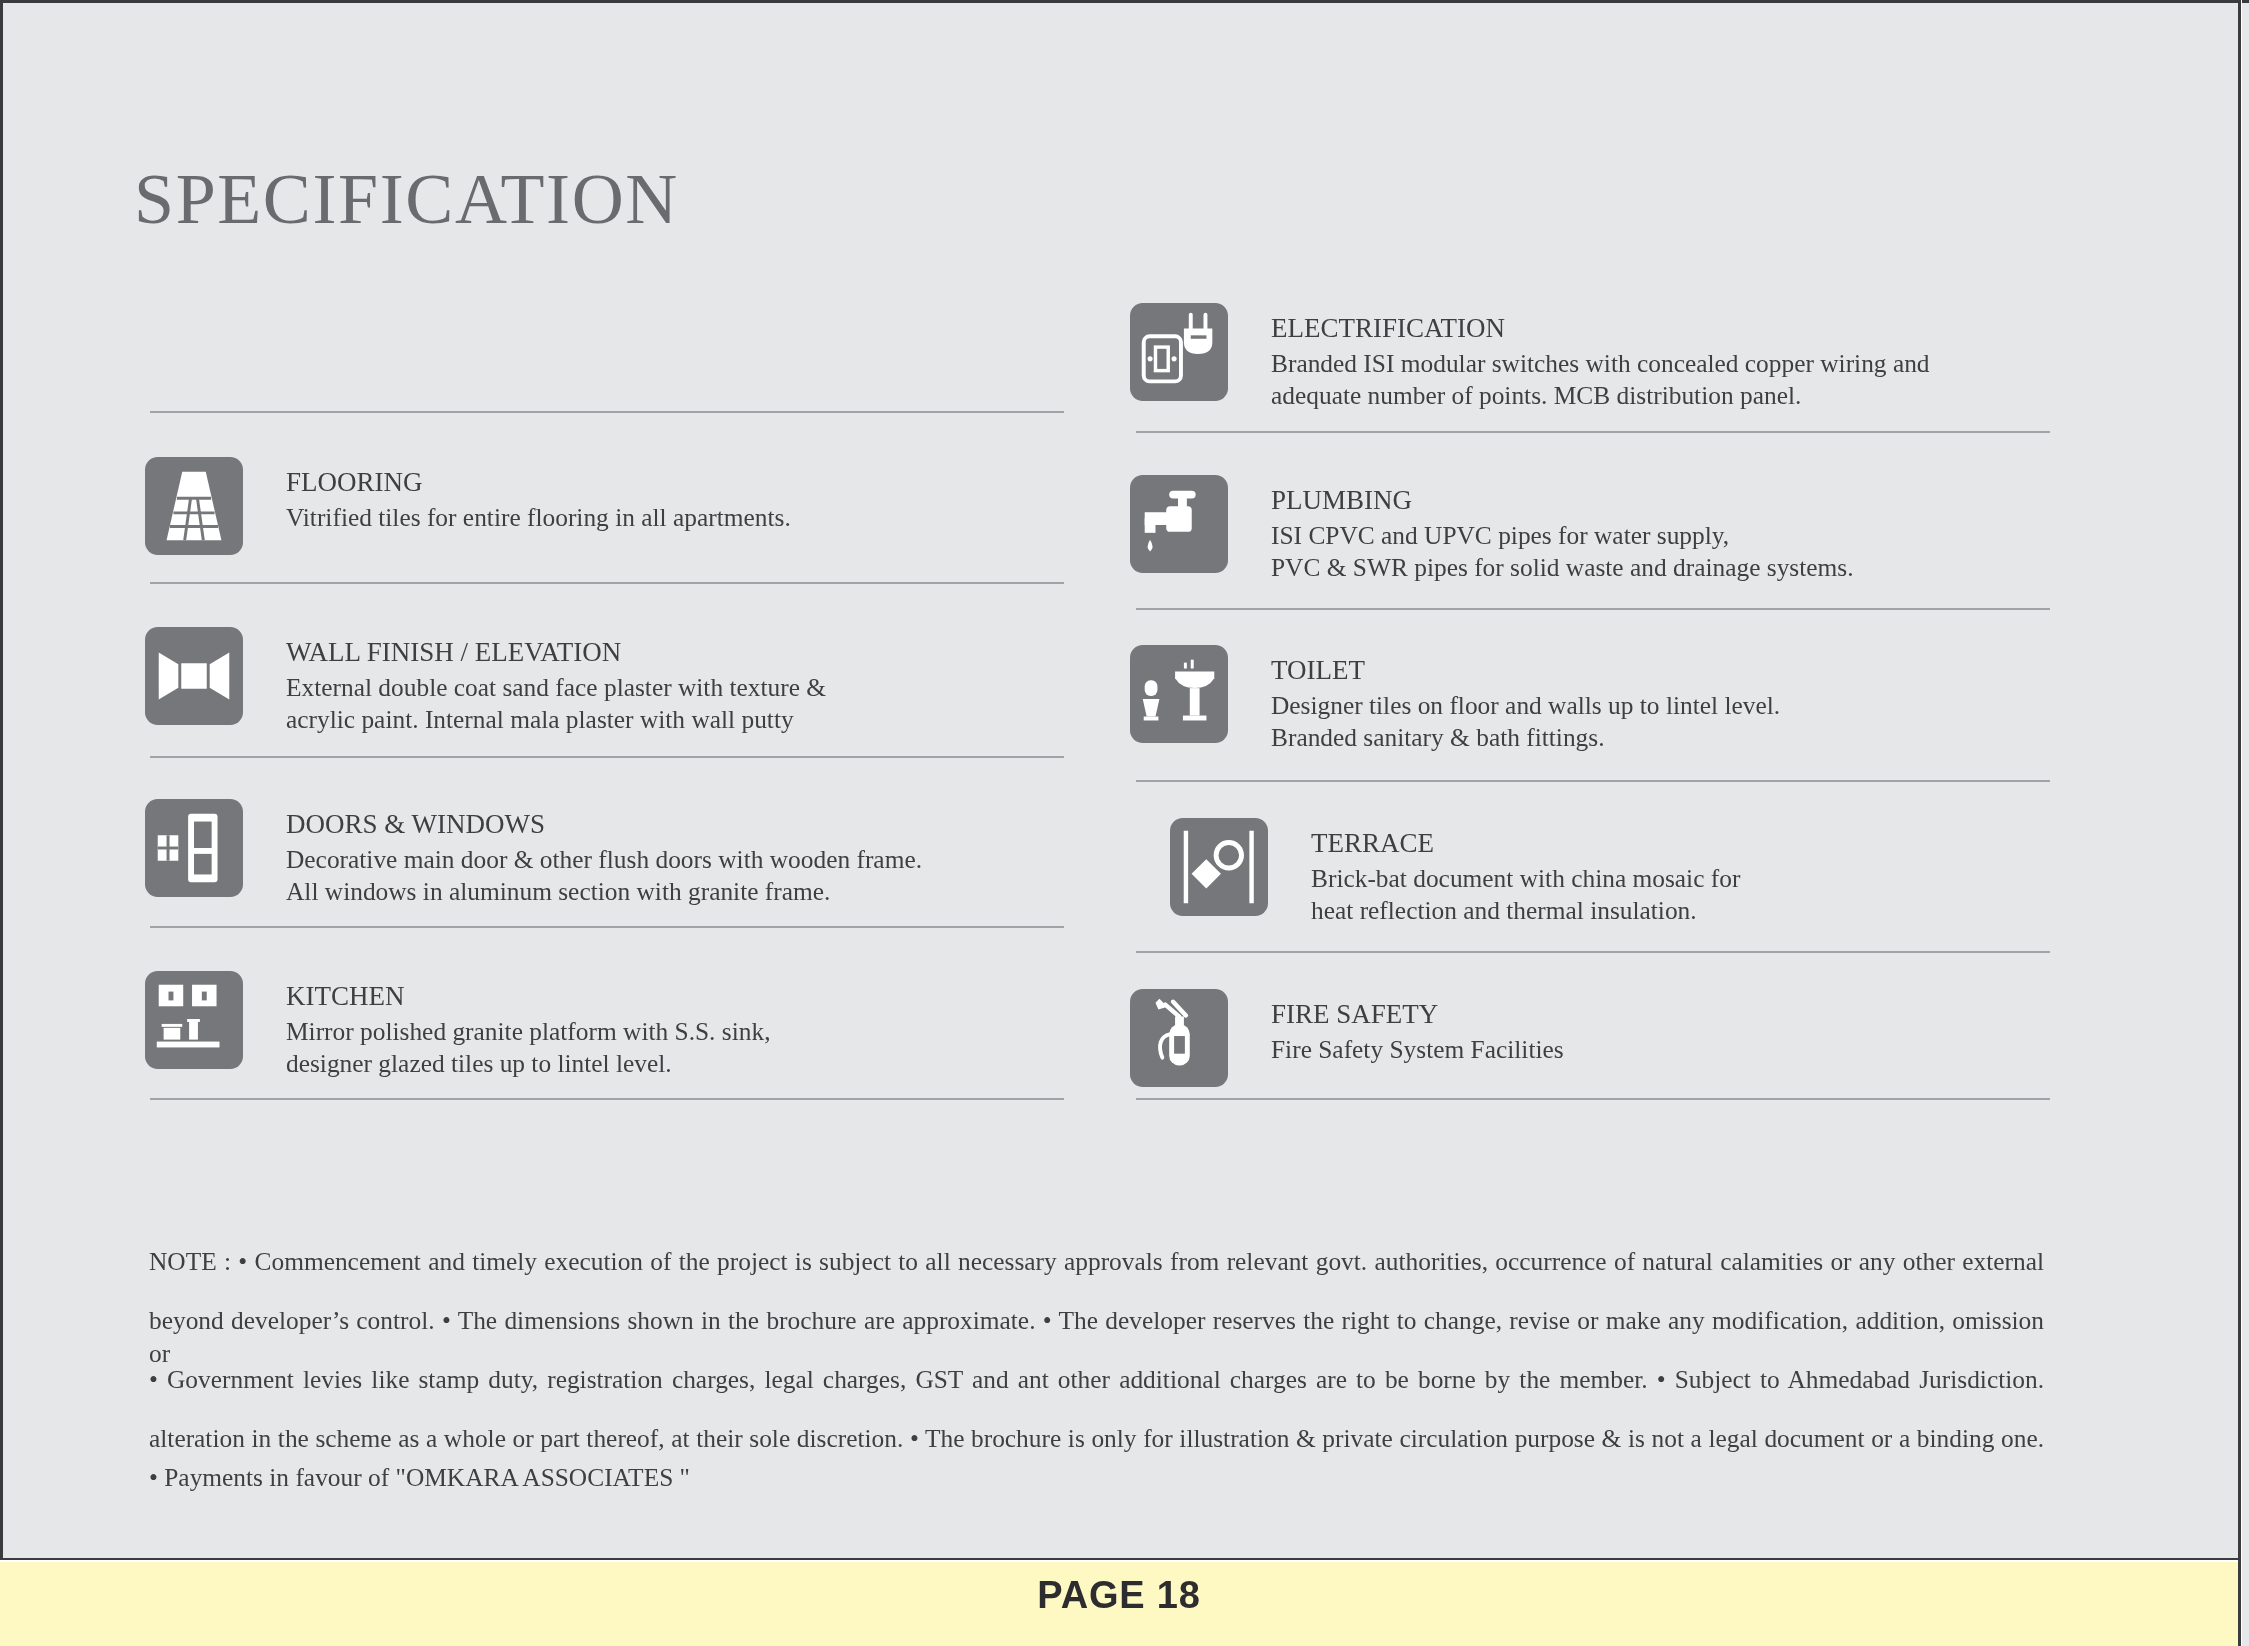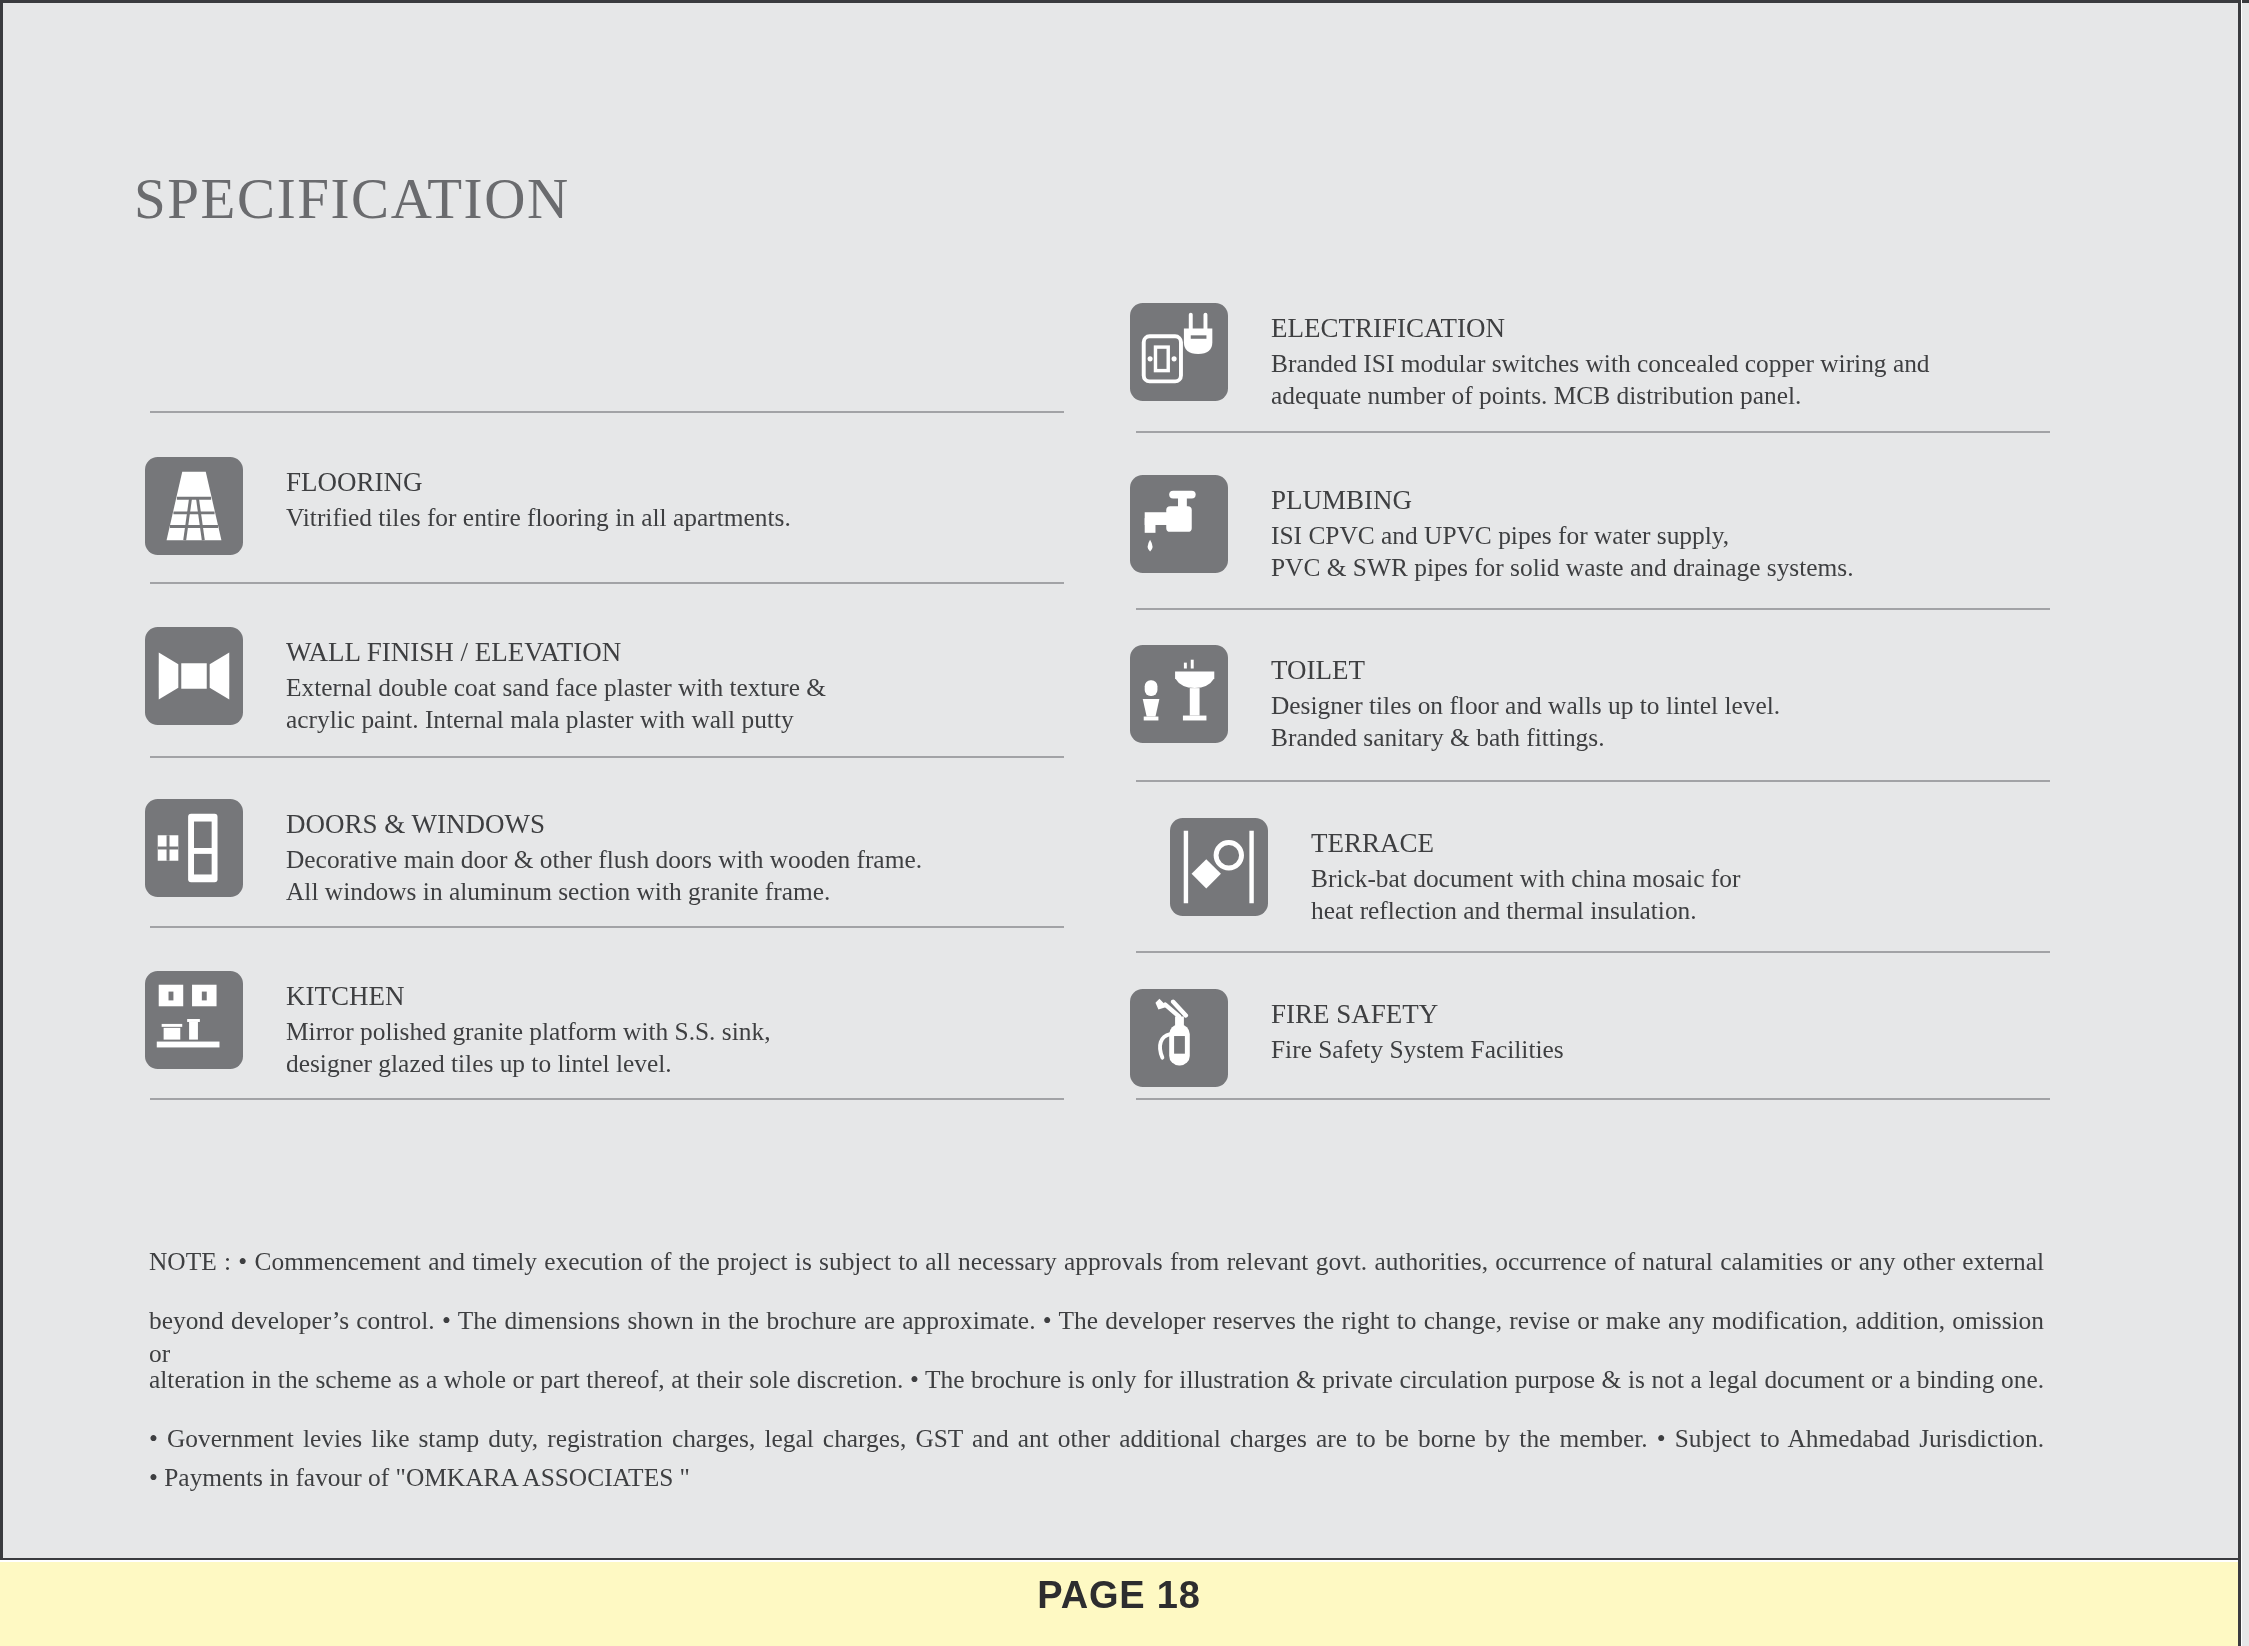--- a/index.html
+++ b/index.html
@@ -18,21 +18,21 @@
   }
   .page-edge-line{
     position:absolute;left:2238px;top:0;width:3.3px;height:1647px;background:#3a3b3f;
   }
   .page-sliver{
     position:absolute;left:2242px;top:0;width:8.2px;height:1647px;background:#e6e7e8;
     border-top:3.3px solid #3a3b3f;box-sizing:border-box;
   }
   .main-title{
     position:absolute;left:131px;top:151px;
-    font-size:57px;line-height:90px;color:#6a6b6e;letter-spacing:1.6px;
+    font-size:72px;line-height:90px;color:#6a6b6e;letter-spacing:1.6px;
   }
   .spec-item{position:absolute;padding-left:141px;box-sizing:border-box;}
   .spec-item .icon-box{
     position:absolute;left:0;top:0;width:98px;height:98px;display:block;
   }
   .icon-box svg{width:98px;height:98px;display:block;}
   .item-text{padding-top:8.2px;}
   .item-title{
     font-size:27px;line-height:34px;color:#3e3f41;
   }
@@ -244,22 +244,22 @@
     <div class="item-text">
       <div class="item-title">FIRE SAFETY</div>
       <div class="item-desc">Fire Safety System Facilities</div>
     </div>
   </div>
   <div class="divider" style="left:1133px;top:1095px;width:914px;"></div>
 
   <div class="note-block">
     <div class="note-line just">NOTE : • Commencement and timely execution of the project is subject to all necessary approvals from relevant govt. authorities, occurrence of natural calamities or any other external</div>
     <div class="note-line just">beyond developer’s control. • The dimensions shown in the brochure are approximate. • The developer reserves the right to change, revise or make any modification, addition, omission or</div>
+    <div class="note-line just">• Government levies like stamp duty, registration charges, legal charges, GST and ant other additional charges are to be borne by the member.   • Subject to Ahmedabad Jurisdiction.</div>
     <div class="note-line just">alteration in the scheme as a whole or part thereof, at their sole discretion. • The brochure is only for illustration &amp; private circulation purpose &amp; is not a legal document or a binding one.</div>
-    <div class="note-line just">• Government levies like stamp duty, registration charges, legal charges, GST and ant other additional charges are to be borne by the member.   • Subject to Ahmedabad Jurisdiction.</div>
     <div class="note-line">•  Payments in favour of  "OMKARA ASSOCIATES "</div>
   </div>
 
 </div>
 
 <div class="page-sliver"></div>
 <div class="page-edge-line"></div>
 
 <div class="footer-strip">
   <div class="footer-label">PAGE 18</div>

